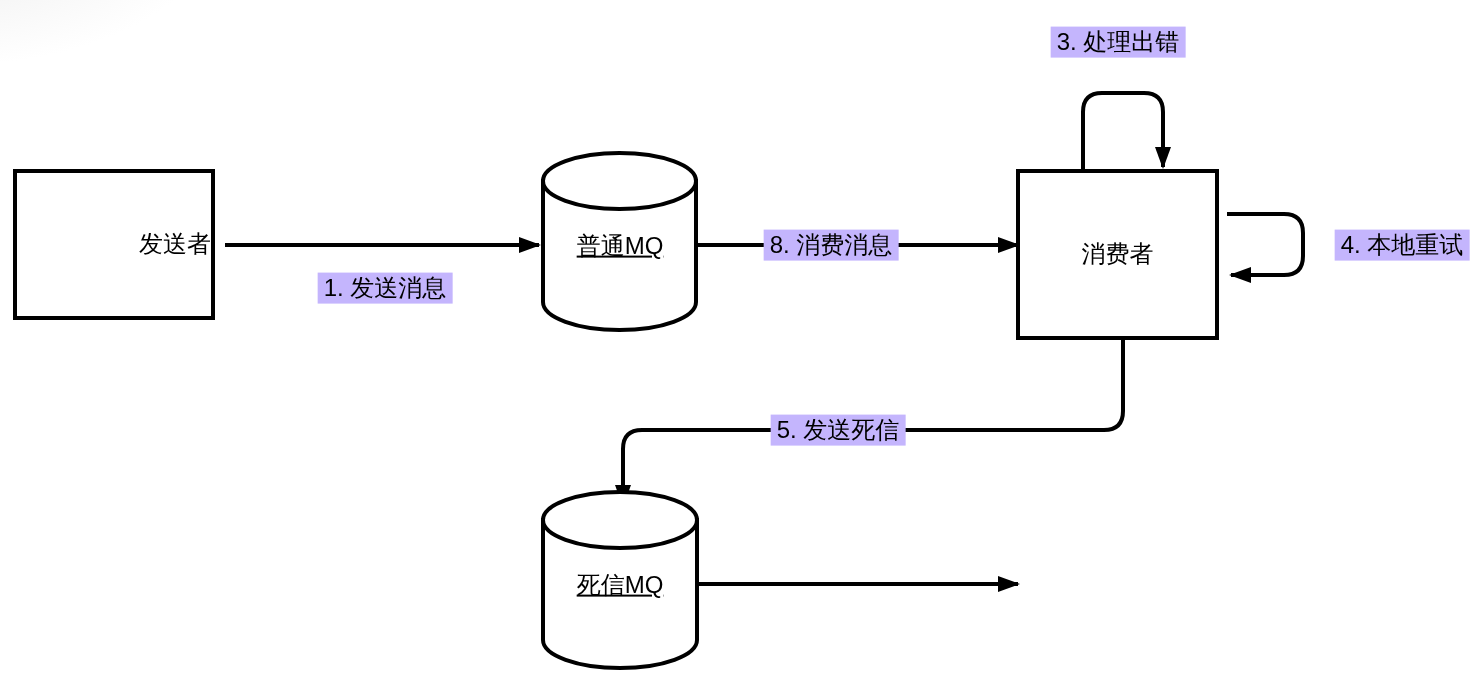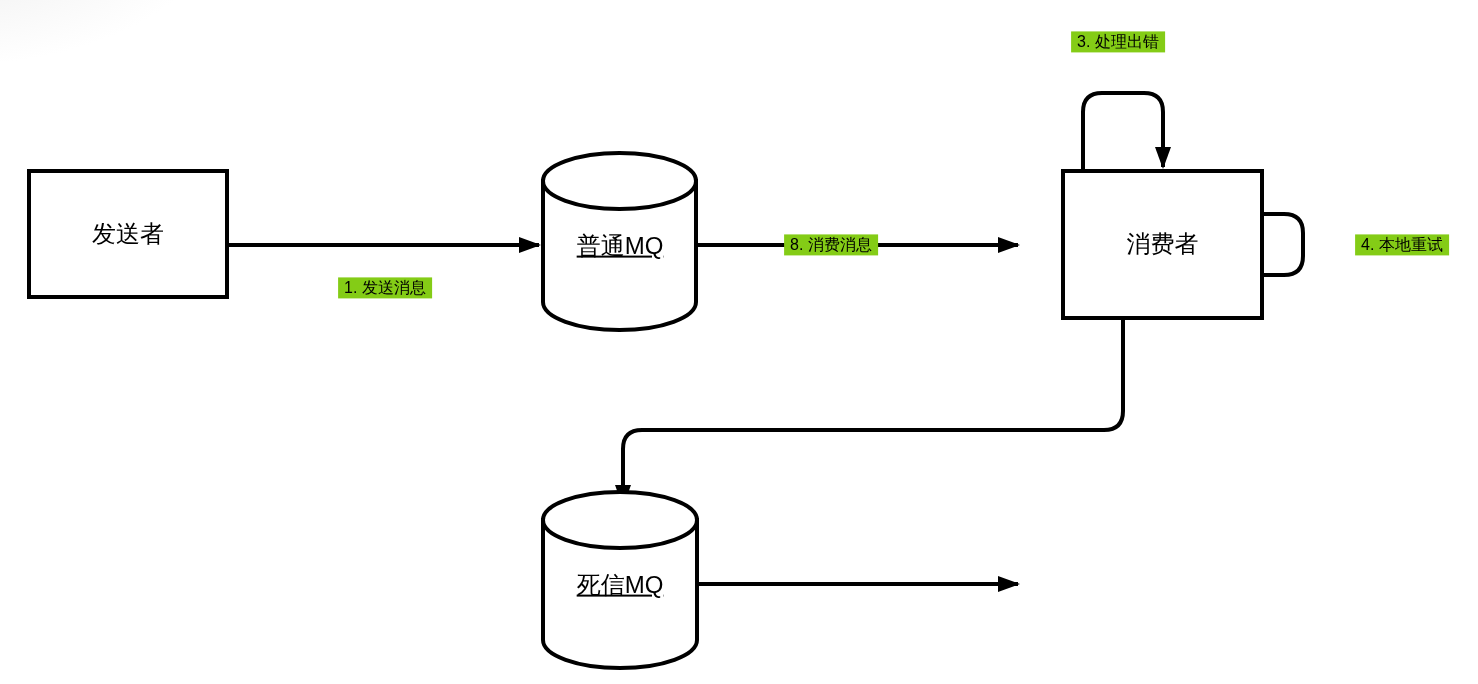--- a/index.html
+++ b/index.html
@@ -48,23 +48,23 @@
     position: absolute;
     transform: translate(-50%, -50%);
     font-size: 24px;
     line-height: 1.2;
     white-space: nowrap;
     text-decoration: underline;
   }
   .edge-label {
     position: absolute;
     transform: translate(-50%, -50%);
-    background: #84cc16;
+    background: #c4b5fd;
     padding: 1px 6px;
-    font-size: 16px;
+    font-size: 24px;
     line-height: 1.2;
     white-space: nowrap;
   }
 </style>
 </head>
 <body>
 
 <div class="canvas">
 
   <div class="corner-shade"></div>
@@ -92,36 +92,37 @@
       <path d="M543 181 V302 A76.5 28 0 0 0 696 302 V181 Z" fill="#ffffff" stroke="#000000" stroke-width="4"></path>
       <ellipse cx="619.5" cy="181" rx="76.5" ry="28" fill="#ffffff" stroke="#000000" stroke-width="4"></ellipse>
     </g>
 
     <g>
       <path d="M543 520 V640 A77 28 0 0 0 697 640 V520 Z" fill="#ffffff" stroke="#000000" stroke-width="4"></path>
       <ellipse cx="620" cy="520" rx="77" ry="28" fill="#ffffff" stroke="#000000" stroke-width="4"></ellipse>
     </g>
   </svg>
 
-  <div class="node-rect" style="left:27px; top:169px; width:202px; height:130px;">
+  <div class="node-rect" style="left:13px; top:169px; width:202px; height:151px;justify-content:flex-end;">
     <span>发送者</span>
   </div>
 
-  <div class="node-rect" style="left:1061px; top:169px; width:203px; height:151px;">
+  <div class="node-rect" style="left:1016px; top:169px; width:203px; height:171px;">
     <span>消费者</span>
   </div>
 
 
   <div class="node-label-float" style="left:620px; top:246px;">普通MQ</div>
 
   <div class="node-label-float" style="left:620px; top:585px;">死信MQ</div>
 
   <div class="edge-label" style="left:385px; top:245px;margin-top:43px;">1. 发送消息</div>
 
   <div class="edge-label" style="left:831px; top:245px;">8. 消费消息</div>
 
   <div class="edge-label" style="left:1118px; top:42px;">3. 处理出错</div>
 
   <div class="edge-label" style="left:1402px; top:245px;text-align:center;">4. 本地重试</div>
 
+  <div class="edge-label" style="left:838px; top:430px;">5. 发送死信</div>
 
 
 </div>
 
 </body></html>

